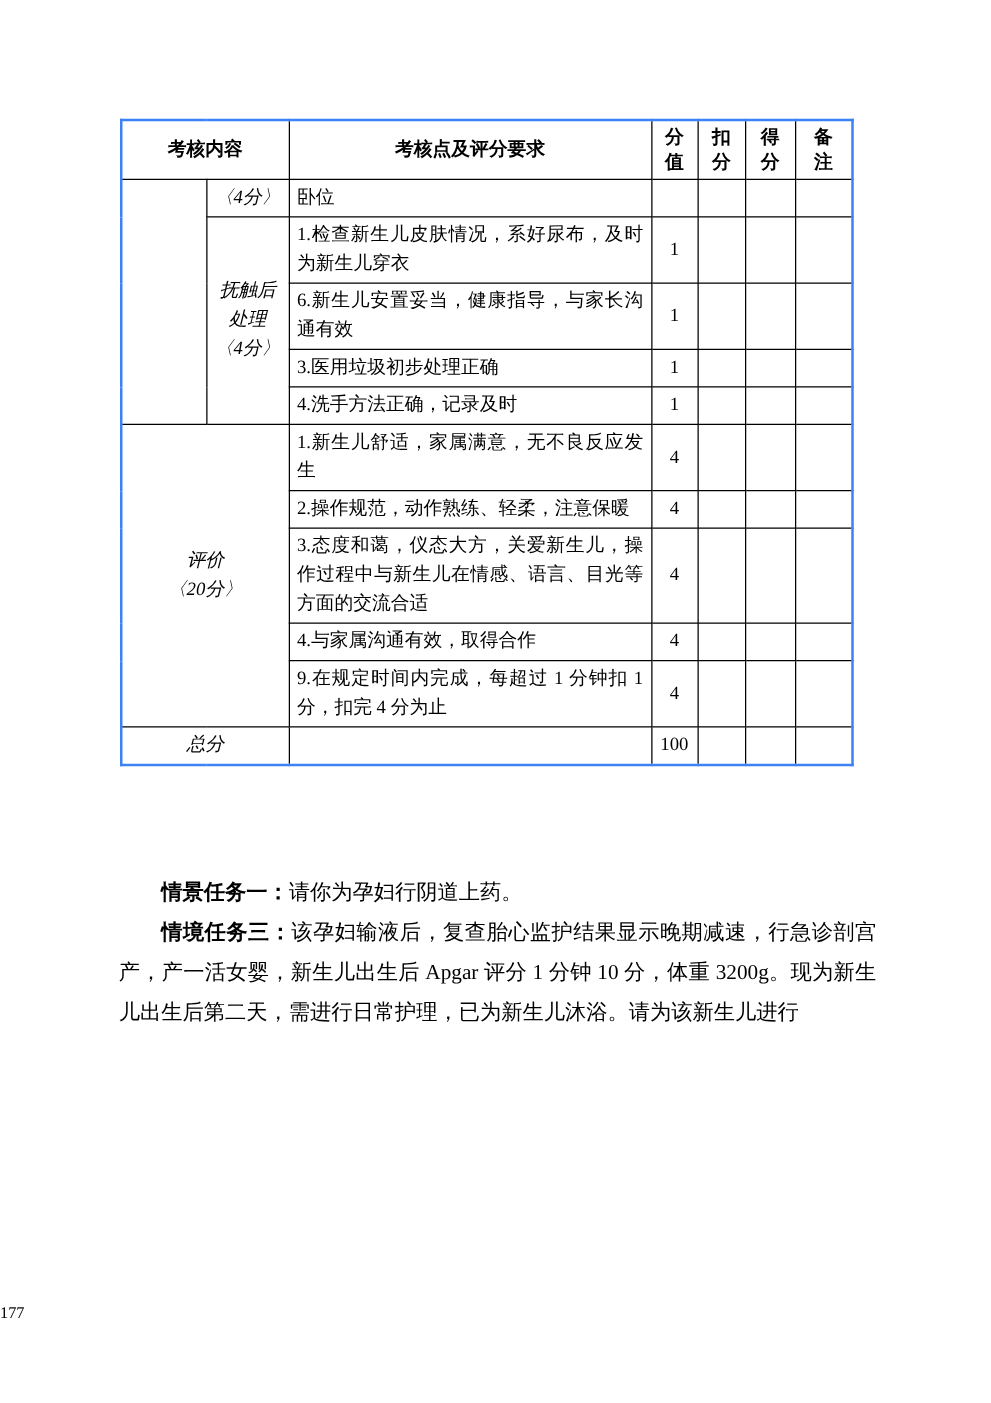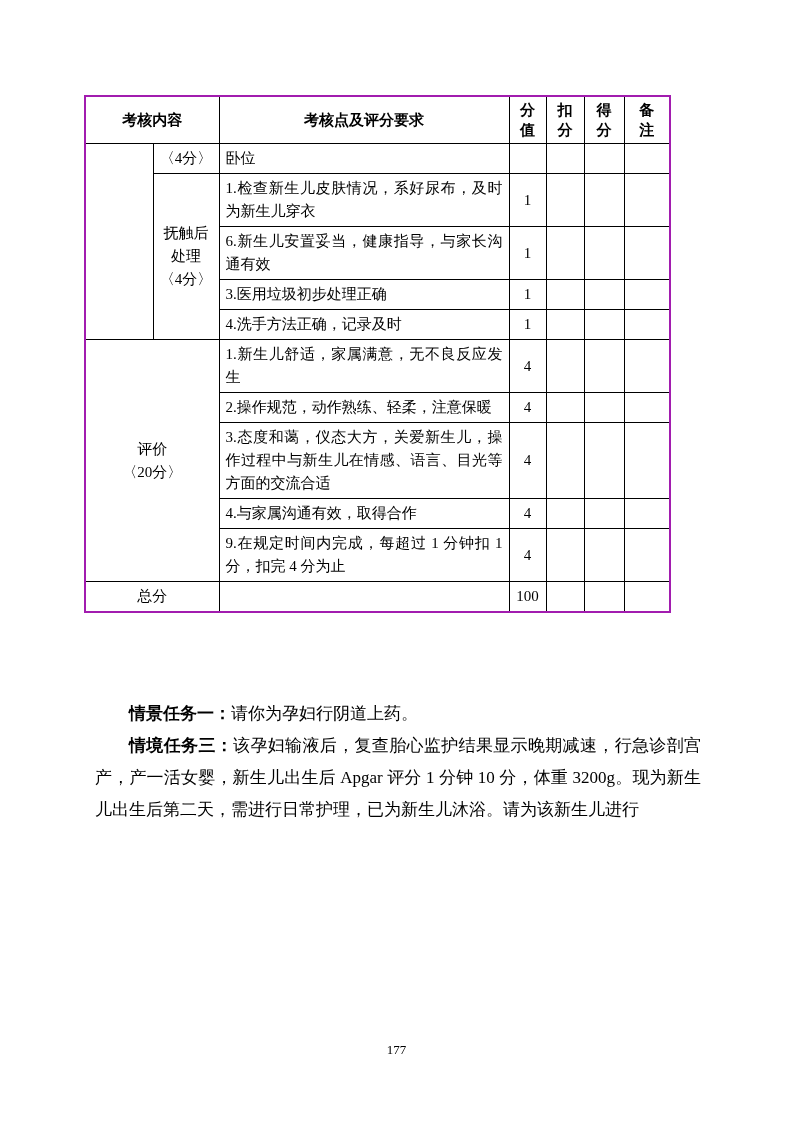--- a/index.html
+++ b/index.html
@@ -13,44 +13,44 @@
     height: 1122px;
     background: #ffffff;
     font-family: "Liberation Serif", serif;
     color: #000000;
     overflow: hidden;
   }
 
   
   table.scoring {
     position: absolute;
-    left: 84px;
+    left: 96px;
     top: 95px;
     border-collapse: collapse;
     table-layout: fixed;
-    border: 2px solid #a21caf;
+    border: 2px solid #3b82f6;
   }
   table.scoring th,
   table.scoring td {
     border: 1px solid #000;
     font-size: 15px;
     line-height: 23px;
     padding: 3px 6px;
     vertical-align: middle;
     font-weight: normal;
     word-break: break-all;
   }
   table.scoring th {
     font-weight: bold;
     text-align: center;
     line-height: 20px;
   }
   .stack { white-space: pre-line; }
   .center { text-align: center; }
-  .b { font-weight: bold; }
+  .b { font-weight: bold; font-style: italic; }
   .content-cell {
     text-align: justify;
     text-justify: inter-character;
     padding: 3px 8px;
     margin-left: 24px;
   }
 
   
   .case-heading {
     position: absolute;
@@ -80,21 +80,20 @@
     word-break: break-all;
   }
   .body-text p .lead { font-weight: bold; }
 
   
   .page-number {
     position: absolute;
     left: 0;
     top: 1042px;
     width: 793px;
-    text-align: center;
     font-size: 13px;
     line-height: 16px;
   }
 </style>
 </head>
 <body>
 
 <div class="sheet">
 
   <table class="scoring">

